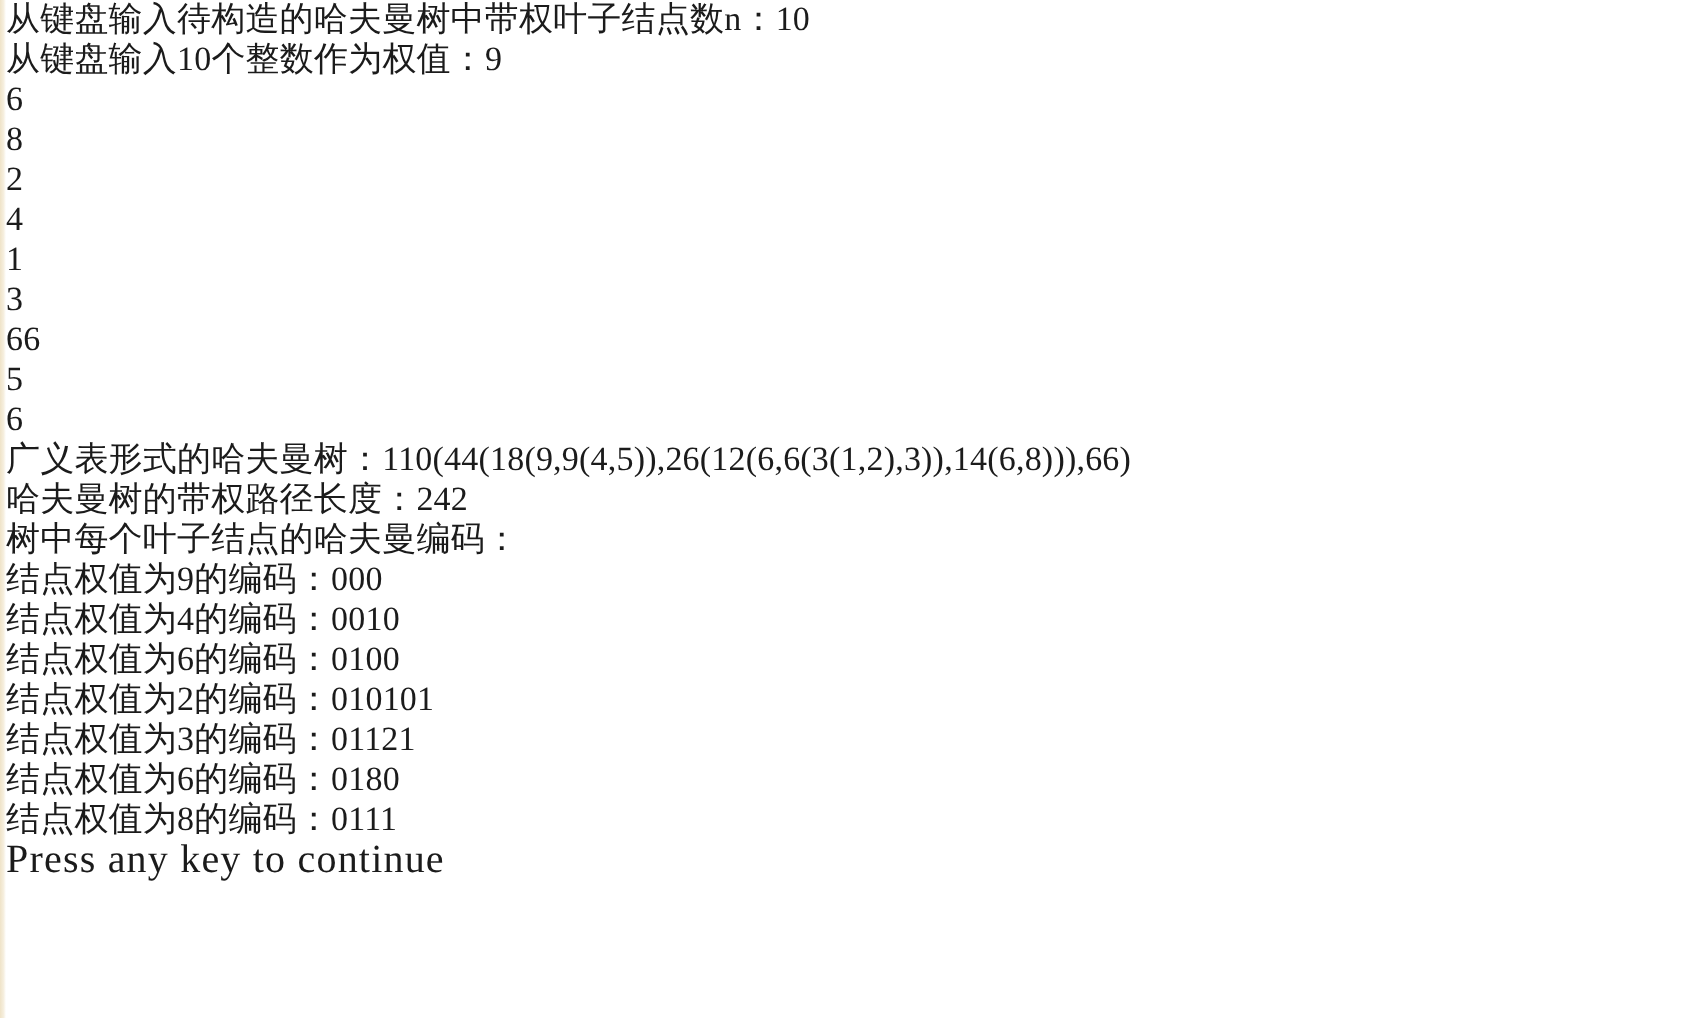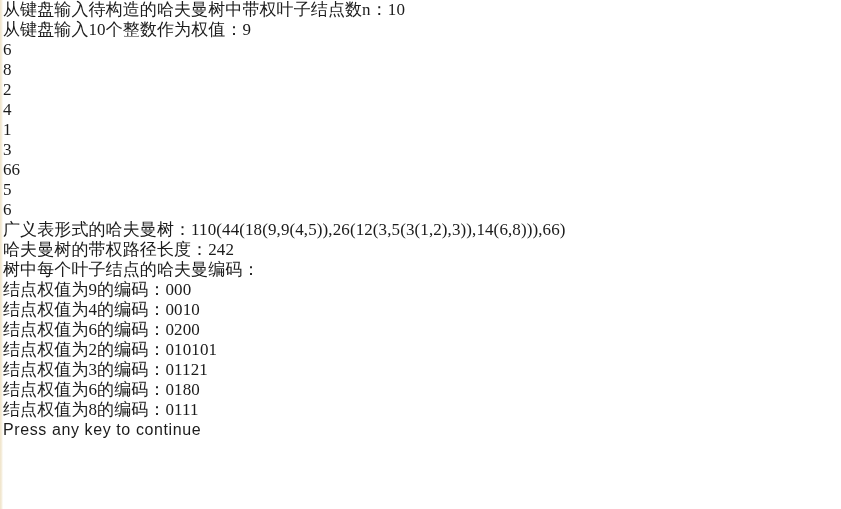--- a/index.html
+++ b/index.html
@@ -43,22 +43,22 @@
     letter-spacing: 0.1px;
   }
 
   
   .line.num {
     font-size: 17px;
   }
 
   
   .line.mono {
-    font-family: Liberation Sans, sans-serif;
-    font-size: 16px;
+    font-family: Liberation Serif, serif;
+    font-size: 20px;
     letter-spacing: 0.6px;
   }
 
   .seg {
     display: inline;
   }
 </style>
 </head>
 <body>
 
@@ -73,32 +73,32 @@
   <div class="line num"><span class="seg">6</span></div>
   <div class="line num"><span class="seg">8</span></div>
   <div class="line num"><span class="seg">2</span></div>
   <div class="line num"><span class="seg">4</span></div>
   <div class="line num"><span class="seg">1</span></div>
   <div class="line num"><span class="seg">3</span></div>
   <div class="line num"><span class="seg">66</span></div>
   <div class="line num"><span class="seg">5</span></div>
   <div class="line num"><span class="seg">6</span></div>
 
-  <div class="line"><span class="seg">广义表形式的哈夫曼树：</span><span class="seg">110(44(18(9,9(4,5)),26(12(3,5(3(1,2),3)),14(6,8))),66)</span></div>
+  <div class="line"><span class="seg">广义表形式的哈夫曼树：</span><span class="seg">110(44(18(9,9(4,5)),26(12(6,6(3(1,2),3)),14(6,8))),66)</span></div>
 
   <div class="line"><span class="seg">哈夫曼树的带权路径长度：</span><span class="seg">242</span></div>
 
   <div class="line"><span class="seg">树中每个叶子结点的哈夫曼编码：</span></div>
 
   <div class="line"><span class="seg">结点权值为</span><span class="seg">9</span><span class="seg">的编码：</span><span class="seg">000</span></div>
 
   <div class="line"><span class="seg">结点权值为</span><span class="seg">4</span><span class="seg">的编码：</span><span class="seg">0010</span></div>
 
 
-  <div class="line"><span class="seg">结点权值为</span><span class="seg">6</span><span class="seg">的编码：</span><span class="seg">0200</span></div>
+  <div class="line"><span class="seg">结点权值为</span><span class="seg">6</span><span class="seg">的编码：</span><span class="seg">0100</span></div>
 
 
   <div class="line"><span class="seg">结点权值为</span><span class="seg">2</span><span class="seg">的编码：</span><span class="seg">010101</span></div>
 
   <div class="line"><span class="seg">结点权值为</span><span class="seg">3</span><span class="seg">的编码：</span><span class="seg">01121</span></div>
 
   <div class="line"><span class="seg">结点权值为</span><span class="seg">6</span><span class="seg">的编码：</span><span class="seg">0180</span></div>
 
   <div class="line"><span class="seg">结点权值为</span><span class="seg">8</span><span class="seg">的编码：</span><span class="seg">0111</span></div>
 

